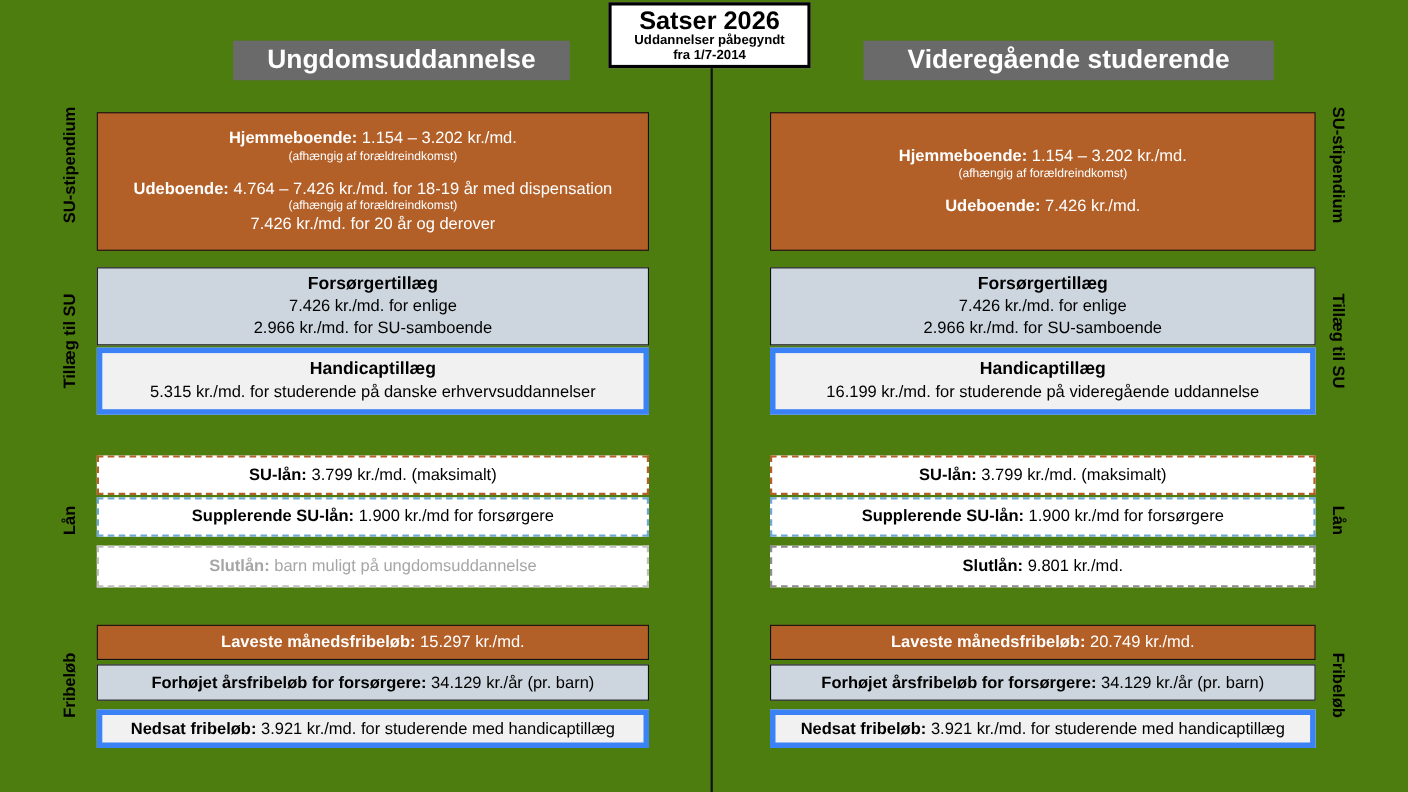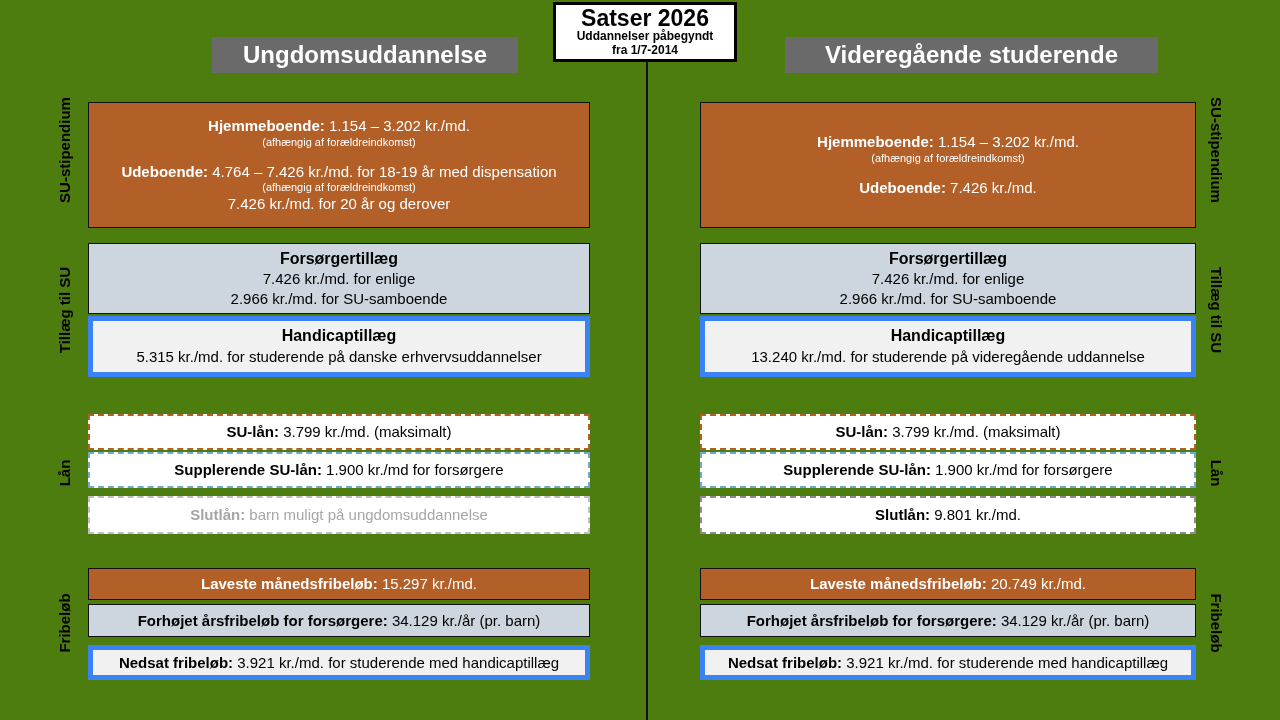--- a/index.html
+++ b/index.html
@@ -137,21 +137,21 @@
   </div>
 
   <div class="box bluegray rcol pos-forsoerger">
     <div class="btitle">Forsørgertillæg</div>
     <div>7.426 kr./md. for enlige</div>
     <div>2.966 kr./md. for SU-samboende</div>
   </div>
 
   <div class="box lightgray rcol pos-handicap">
     <div class="btitle">Handicaptillæg</div>
-    <div>13.240 kr./md. for studerende på videregående uddannelse</div>
+    <div>16.199 kr./md. for studerende på videregående uddannelse</div>
   </div>
 
   <div class="box dash-orange rcol pos-sulaan">
     <div><b>SU-lån:</b> <span>3.799 kr./md. (maksimalt)</span></div>
   </div>
 
   <div class="box dash-blue rcol pos-suppl">
     <div><b>Supplerende SU-lån:</b> <span>1.900 kr./md for forsørgere</span></div>
   </div>
 

